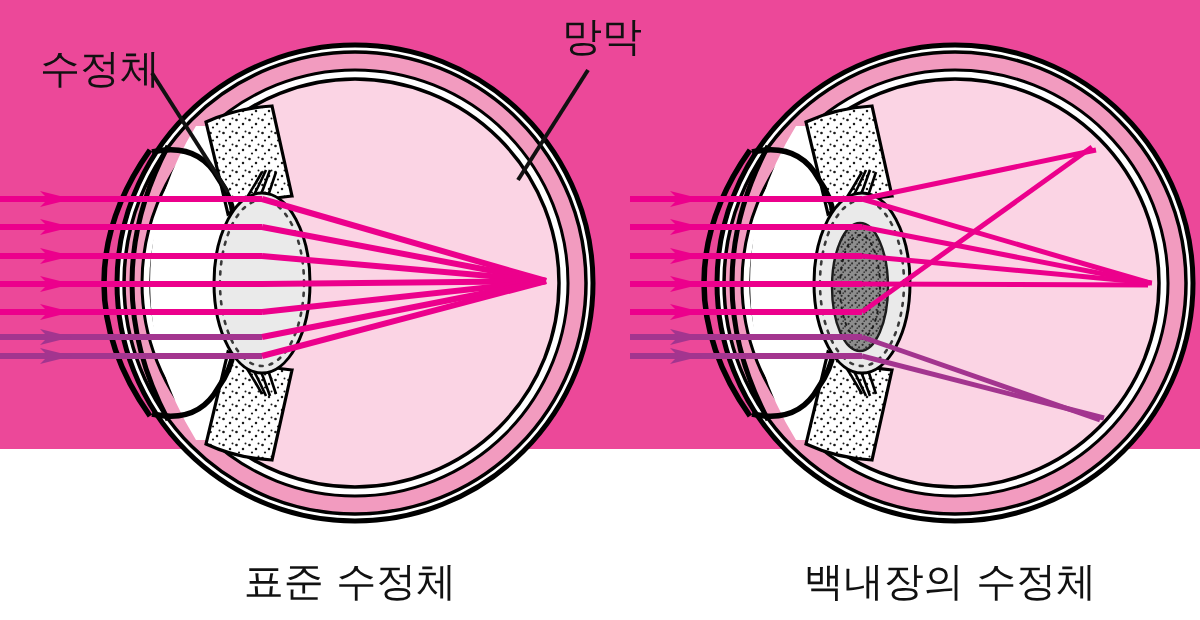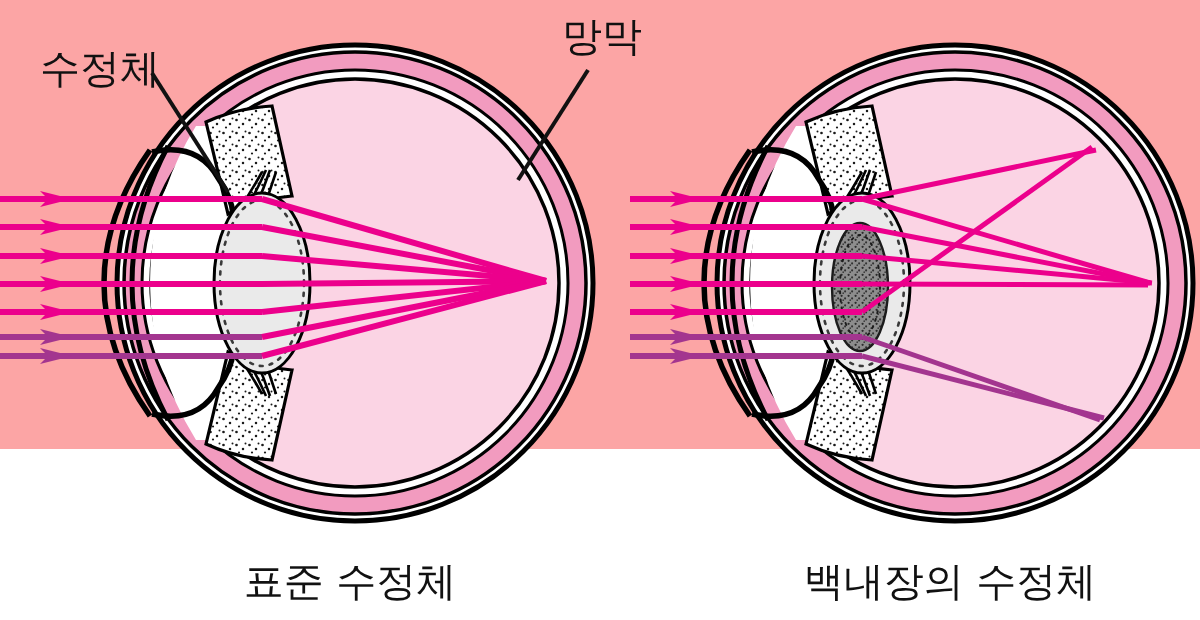--- a/index.html
+++ b/index.html
@@ -1,18 +1,18 @@
 <!DOCTYPE html>
 <html><head>
 <meta charset="utf-8">
 <style>
   html,body{margin:0;padding:0;background:#ffffff;}
   body{width:1200px;height:620px;overflow:hidden;
        font-family:"DejaVu Sans","Liberation Sans",sans-serif;}
-  #stage{position:relative;width:1200px;height:449px;background:#fca5a5;}
+  #stage{position:relative;width:1200px;height:449px;background:#ec4899;}
   svg#diagram{position:absolute;left:0;top:0;width:1200px;height:620px;display:block;}
   .lbl{font-family:"DejaVu Sans","Liberation Sans",sans-serif;fill:#111111;}
   .lbl-callout{font-size:40px;}
   .lbl-caption{font-size:40px;}
 </style>
 </head>
 <body>
 
 <div id="stage">
 

